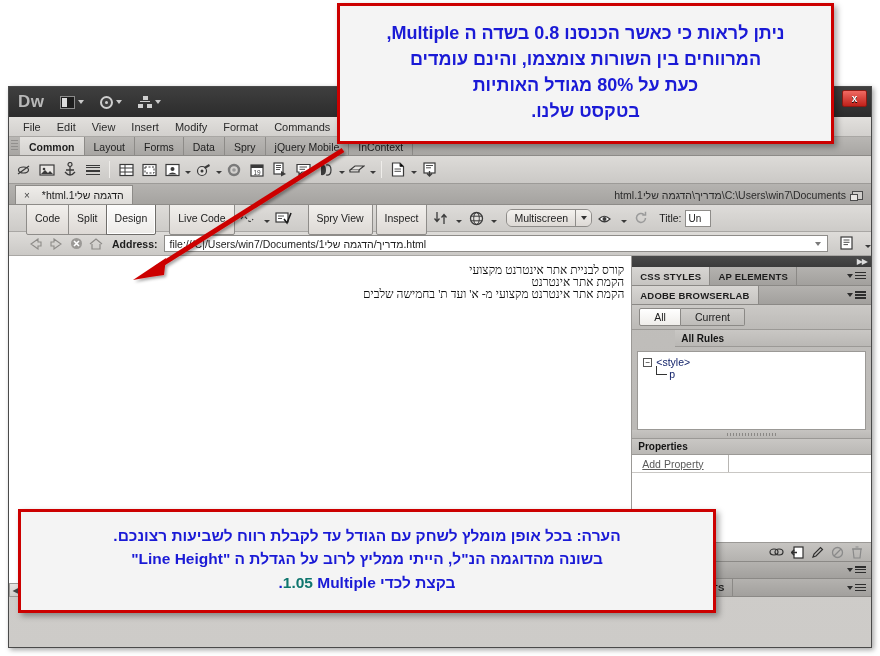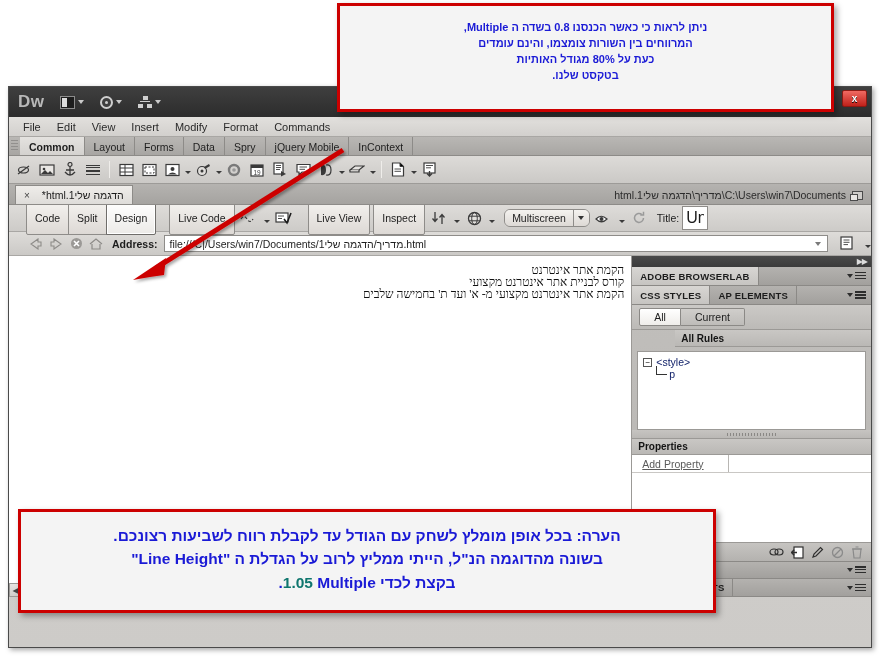--- a/index.html
+++ b/index.html
@@ -210,21 +210,21 @@
     border-color: #6f6d6a;
     box-shadow: inset 0 0 0 1px #fff;
   }
   .btn-group { display: flex; }
   .btn-group .btn { border-radius: 0; margin-left: -1px; }
   .btn-group .btn:first-child { border-radius: 2px 0 0 2px; margin-left: 0; }
   .btn-group .btn:last-child { border-radius: 0 2px 2px 0; }
   .title-label { font-size: 10.5px; color: #1c1c1c; margin-left: 4px; }
   .title-input {
     border: 1px solid #8e8c89; background: #fff;
-    font-size: 16px; padding: 2px 3px; width: 26px;
+    font-size: 10px; padding: 2px 3px; width: 26px;
     font-family: "Liberation Sans", sans-serif;
     color: #1c1c1c;
   }
   .ms-combo {
     display: flex; align-items: stretch;
     border: 1px solid #8e8c89; border-radius: 6px; overflow: hidden;
   }
   .ms-combo .lab {
     font-size: 10.5px; padding: 2px 7px;
     background: linear-gradient(#f4f2ef, #ddd9d5); color:#1c1c1c;
@@ -411,22 +411,22 @@
     background: #f4f4f4;
     border: 3px solid #cc0000;
     color: #1a1ad6;
     font-weight: bold;
     text-align: center;
     direction: rtl;
     box-shadow: 3px 3px 6px rgba(0,0,0,.35);
     z-index: 40;
   }
   #callout-top {
-    left: 337px; top: 3px; width: 497px; height: 109px;
-    font-size: 11px; line-height: 1.45;
+    left: 337px; top: 3px; width: 497px; height: 141px;
+    font-size: 18px; line-height: 1.45;
     padding: 14px 16px 0;
   }
   #callout-bottom {
     left: 18px; top: 509px; width: 698px; height: 104px;
     font-size: 15.5px; line-height: 1.5;
     padding: 12px 16px 0;
   }
   .hl-red { color: #0f766e; }
   .ltr { direction: ltr; unicode-bidi: embed; }
 
@@ -633,21 +633,21 @@
           </svg>
       </div>
       <div class="tb-caret"></div>
       <div class="tb-ico">
         <svg width="17" height="14" viewBox="0 0 17 14">
             <rect x="1" y="2" width="12" height="9" stroke="#3a3a3a" stroke-width="1.2" fill="#fff"></rect>
             <path d="M3 5 H9 M3 7.5 H7" stroke="#3a3a3a" stroke-width=".9"></path>
             <path d="M9 8 L12 12 L16 2" stroke="#1c1c1c" stroke-width="1.6" fill="none"></path>
           </svg>
       </div>
-      <div class="btn" style="margin-left:10px">Live View</div>
+      <div class="btn" style="margin-left:10px">Spry View</div>
       <div class="btn">Inspect</div>
       <div class="tb-ico">
         <svg width="16" height="14" viewBox="0 0 16 14">
             <path d="M4 1 V10 M1.5 7.5 L4 10.5 L6.5 7.5" stroke="#3a3a3a" stroke-width="1.3" fill="none"></path>
             <path d="M11 13 V4 M8.5 6.5 L11 3.5 L13.5 6.5" stroke="#3a3a3a" stroke-width="1.3" fill="none"></path>
           </svg>
       </div>
       <div class="tb-caret"></div>
       <div class="tb-ico">
         <svg width="15" height="15" viewBox="0 0 15 15">
@@ -714,43 +714,43 @@
             <path d="M3.5 4 H9.5 M3.5 6.3 H9.5 M3.5 8.6 H8" stroke="#3a3a3a" stroke-width=".9"></path>
           </svg>
       </div>
       <div class="tb-caret"></div>
     </div>
 
     <div class="body-row">
 
       <div class="canvas-wrap">
         <div class="doc-text">
+          <div>קורס לבניית אתר אינטרנט מקצועי</div>
           <div>הקמת אתר אינטרנט</div>
-          <div>קורס לבניית אתר אינטרנט מקצועי</div>
           <div>הקמת אתר אינטרנט מקצועי מ- א' ועד ת' בחמישה שלבים</div>
         </div>
         <div class="canvas-scroll-left">◀</div>
       </div>
 
       <div class="dock">
         <div class="dock-top">
           <span class="dbl-arrow">▶▶</span>
         </div>
 
         <div class="panel-header">
-          <div class="panel-tab active">ADOBE BROWSERLAB</div>
+          <div class="panel-tab active">CSS STYLES</div>
+          <div class="panel-tab">AP ELEMENTS</div>
           <div class="panel-menu">
             <span class="caret-dn" style="border-top-color:#2d2d2d"></span>
             <span class="hamb"></span>
           </div>
         </div>
 
         <div class="panel-header">
-          <div class="panel-tab active">CSS STYLES</div>
-          <div class="panel-tab">AP ELEMENTS</div>
+          <div class="panel-tab active">ADOBE BROWSERLAB</div>
           <div class="panel-menu">
             <span class="caret-dn" style="border-top-color:#2d2d2d"></span>
             <span class="hamb"></span>
           </div>
         </div>
 
         <div class="seg-row">
           <div class="seg active">All</div>
           <div class="seg">Current</div>
         </div>

